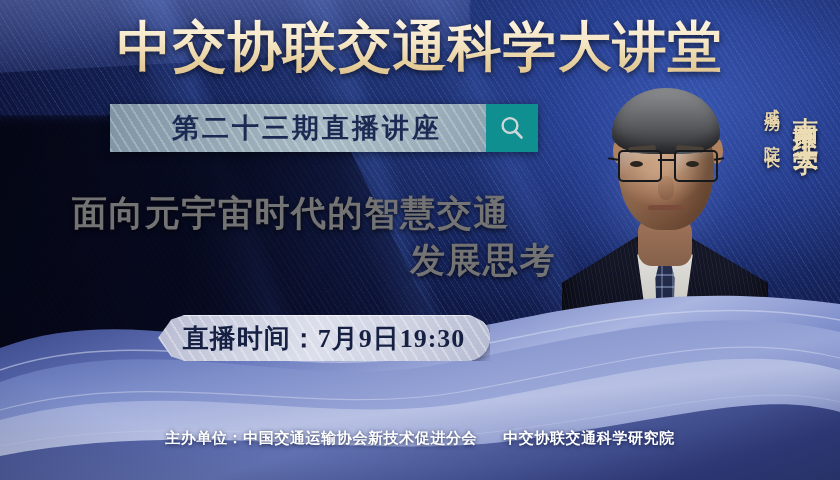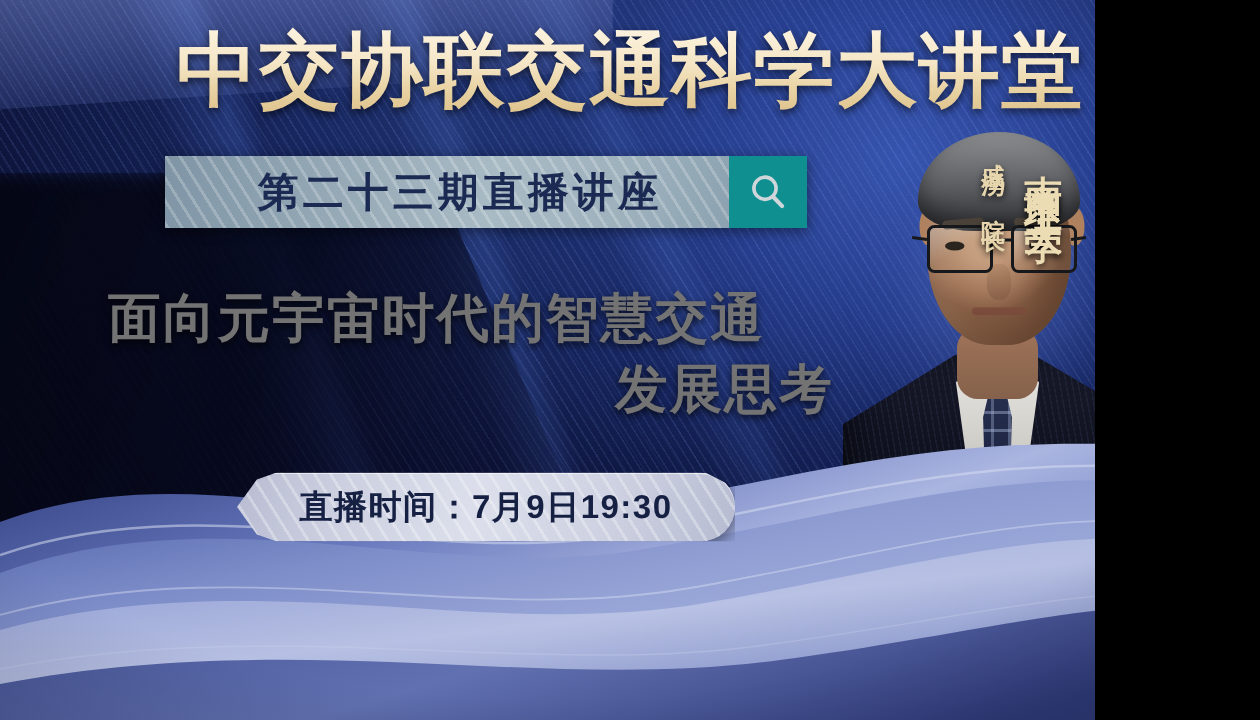--- a/index.html
+++ b/index.html
@@ -1,18 +1,18 @@
 <!DOCTYPE html>
 <html><head>
 <meta charset="utf-8">
 <style>
   html,body{margin:0;padding:0;background:#000;}
   #poster{
     position:relative;
-    width:730px;height:480px;
+    width:840px;height:480px;
     overflow:hidden;
     font-family:"Liberation Sans","DejaVu Sans",sans-serif;
     background:#0a0c22;
     user-select:none;
   }
 
   
   .bg-base{
     position:absolute;inset:0;
     background:
@@ -221,23 +221,23 @@
     box-shadow:0 3px 10px rgba(0,0,0,.5), inset 0 1px 0 rgba(255,255,255,.6);
     overflow:hidden;
   }
   .timepill::after{
     content:"";position:absolute;inset:-40%;
     background:repeating-linear-gradient(58deg, rgba(255,255,255,.30) 0 2px, rgba(255,255,255,0) 2px 9px);
     pointer-events:none;
   }
   .timepill-text{
     position:relative;z-index:2;
-    font-size:22px;font-weight:bold;letter-spacing:1px;
+    font-size:26px;font-weight:bold;letter-spacing:1px;
     color:#162043;
-    font-family:Liberation Sans, sans-serif;
+    font-family:Liberation Serif, serif;
   }
 
   
   .vcol{
     position:absolute;top:96px;
     writing-mode:vertical-rl;text-orientation:upright;
     font-family:"DejaVu Sans","Liberation Sans",sans-serif;
     color:#ecdcb4;
     text-shadow:0 2px 4px rgba(0,0,0,.7);
   }
@@ -362,14 +362,17 @@
     <span class="l2">发展思考</span>
   </div>
 
   <div class="timepill">
     <span class="timepill-text">直播时间：7月9日19:30</span>
   </div>
 
   <div class="vcol vcol-school">南京理工大学</div>
   <div class="vcol vcol-person">戚湧 院长</div>
 
+  <div class="footer">
+    <span>主办单位：</span><span>中国交通运输协会新技术促进分会</span><span class="gap"></span><span>中交协联交通科学研究院</span>
+  </div>
 
 </div>
 
 </body></html>

